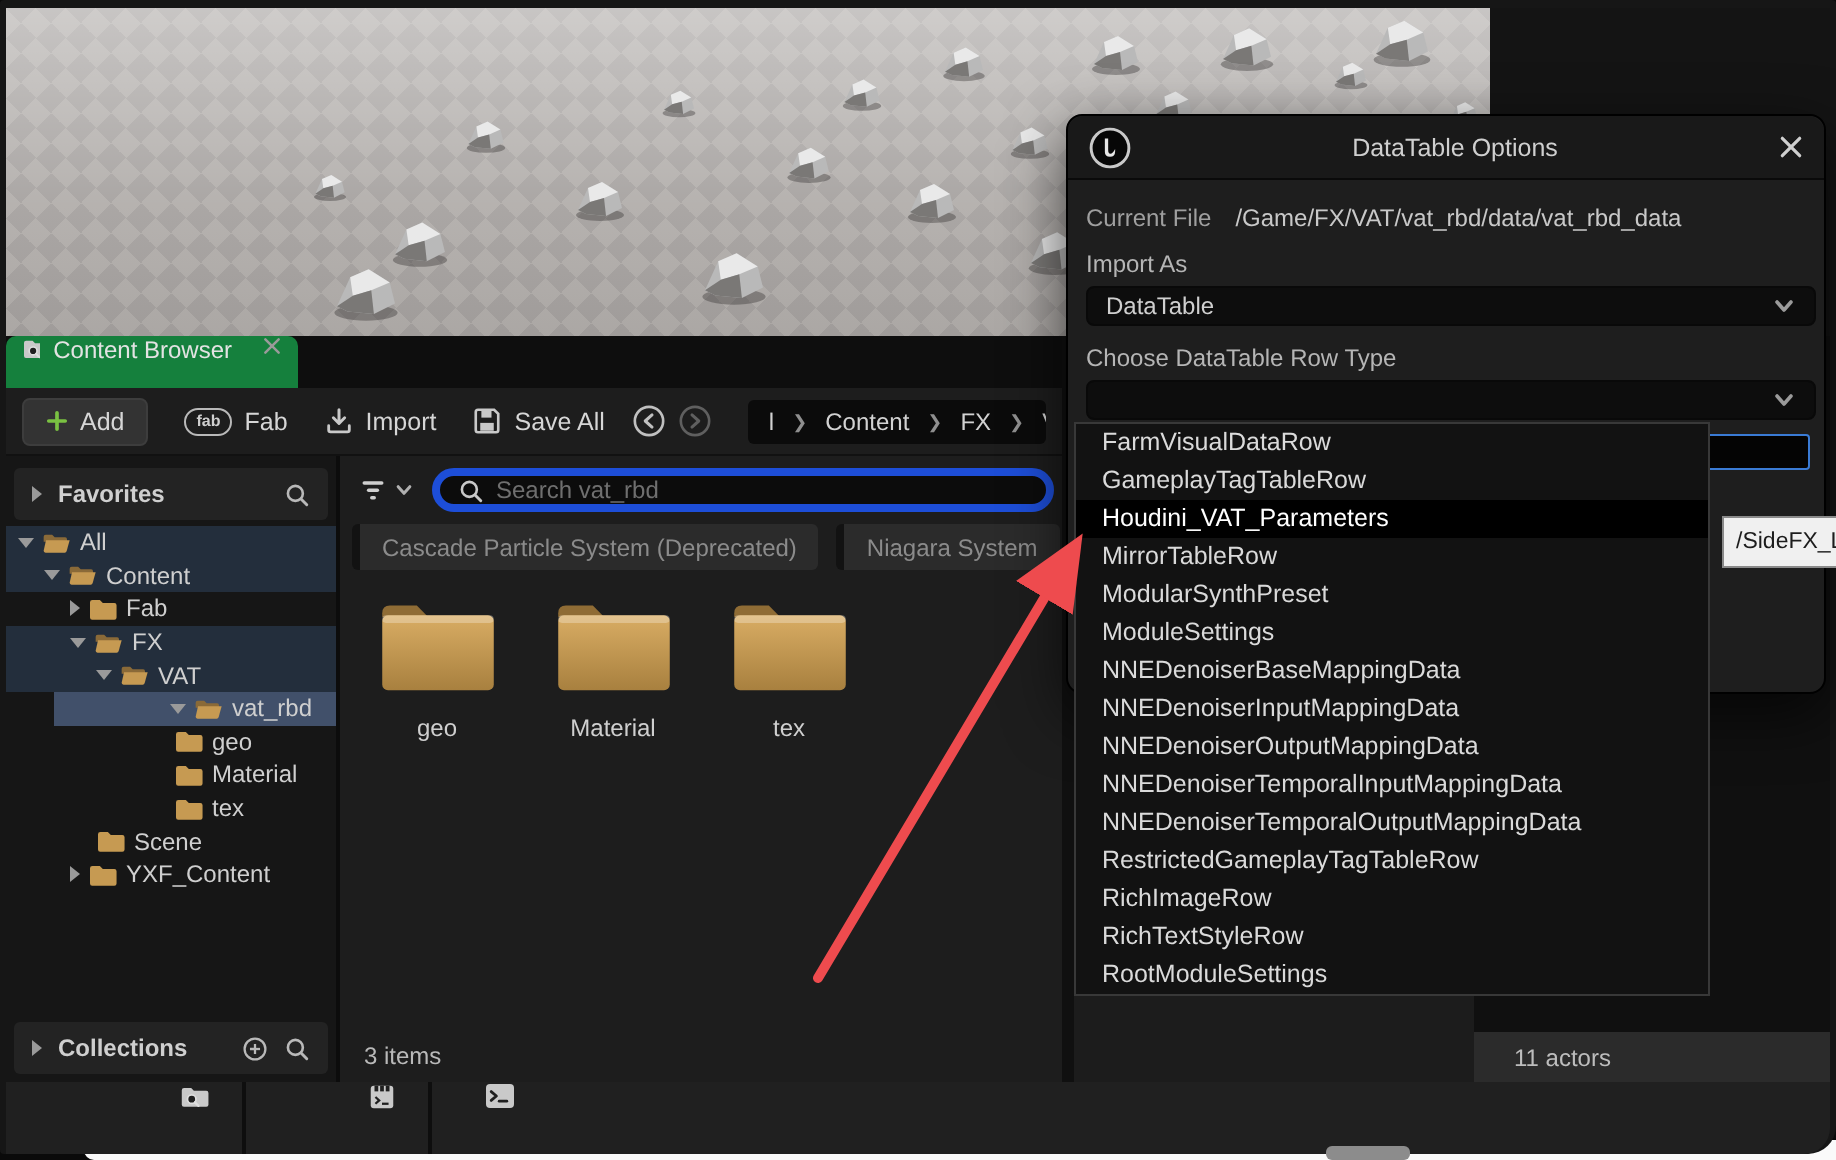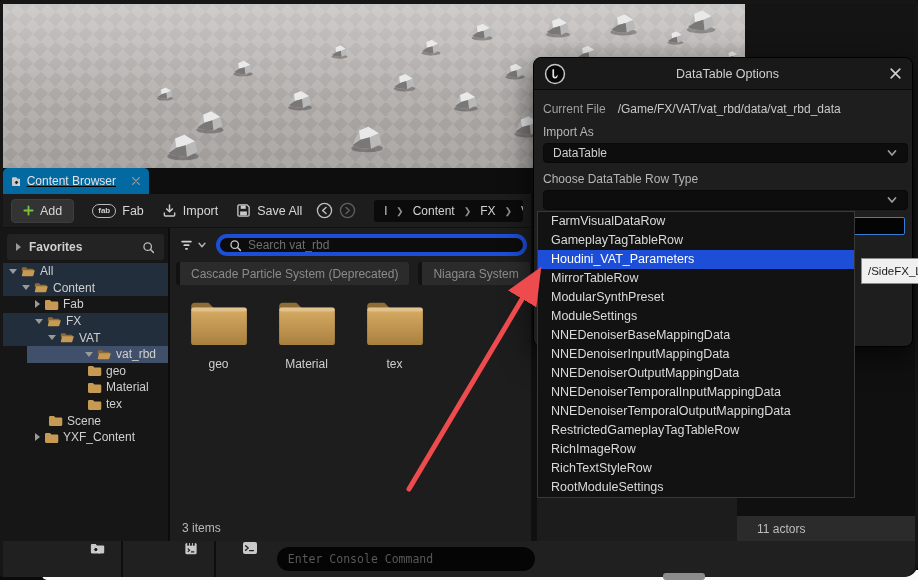--- a/index.html
+++ b/index.html
@@ -20,21 +20,21 @@
     background-size:auto, 15px 15px; }
   .viewport svg { position:absolute; inset:0; }
   .right-top-panel { position:absolute; left:745px; top:4px; width:170px; height:537px; background:#141414; }
   .mid-backdrop { position:absolute; left:531px; top:168px; width:384px; height:373px; background:#101010; }
   .below-popup { position:absolute; left:537px; top:490px; width:200px; height:51px; background:#1c1c1c; z-index:2; }
   .actors-bar { position:absolute; left:737px; top:516px; width:178px; height:25px; background:#2b2b2b; display:flex; align-items:center; padding-left:20px; font-size:12px; color:#bdbdbd; z-index:3; }
 
   
   .cb { position:absolute; left:3px; top:168px; width:528px; height:373px; background:#1c1c1c; z-index:2; display:flex; flex-direction:column; }
   .tabstrip { height:26px; background:#0e0e0e; display:flex; align-items:flex-end; }
-  .tab { height:26px; width:146px; background:#0369a1; border-radius:5px 5px 0 0; display:flex; align-items:center; padding:0 8px; gap:7px;text-decoration:underline; }
+  .tab { height:26px; width:146px; background:#15803d; border-radius:5px 5px 0 0; display:flex; padding:0 8px; gap:7px; }
   .tab .lbl { font-size:12px; color:#e3e3e3; white-space:nowrap; }
   .tab .x { color:#9a9a9a; width:10px; height:10px; margin-left:8px; flex:none; }
   .toolbar { height:34px; background:#1d1d1d; border-bottom:1px solid #111; display:flex; align-items:center; padding:0 8px; gap:18px; }
   .tbtn { display:flex; align-items:center; gap:6px; color:#d6d6d6; font-size:12.5px; white-space:nowrap; }
   .add-btn { background:#333; border:1px solid #3d3d3d; border-radius:4px; padding:4px 11px; gap:6px; display:flex; align-items:center; }
   .add-btn .plus { color:#7ac142; width:11px; height:11px; }
   .fab-logo { width:24px; height:14px; border:1.5px solid #b9b9b9; border-radius:7px; color:#cfcfcf; font-size:8px; font-weight:bold; display:flex; align-items:center; justify-content:center; }
   .navs { display:flex; gap:6px; margin-left:-4px; }
   .navs .c { width:17px; height:17px; color:#c0c0c0; }
   .navs .c.dim { color:#5f5f5f; }
@@ -98,21 +98,21 @@
   .select .v { flex:1; font-size:12px; color:#cfcfcf; }
   .select .ch { width:12px; height:12px; color:#9a9a9a; flex:none; }
   .dlg-search { position:relative; height:18px; background:#040404; border:1px solid #3a7bd5; border-radius:2px; margin:7px 3px 0 6px; display:flex; align-items:center; }
   .dlg-search .caret { position:absolute; left:5px; top:2px; bottom:2px; width:1px; background:#cfcfcf; }
   .dlg-search input { width:100%; background:transparent; border:none; outline:none; padding-left:7px; font-size:12px; font-family:"Liberation Sans",sans-serif; color:#d0d0d0; }
   .dlg-search input::placeholder { color:#707070; }
 
   
   .popup { position:absolute; left:537px; top:211px; width:318px; height:287px; background:#121212; border:1px solid #383838; z-index:6; overflow:hidden; }
   .popup-row { height:19px; line-height:19px; padding-left:13px; font-size:12.5px; color:#dadada; white-space:nowrap; }
-  .popup-row.selected { background:#1d4ed8; color:#fff; }
+  .popup-row.selected { background:#000000; color:#fff; }
 
   
   .tooltip { position:absolute; left:861px; top:258px; width:60px; height:26px; background:#f0f0f0; border:1px solid #8a8a8a; color:#1c1c1c; font-size:11.5px; display:flex; align-items:center; padding-left:6px; z-index:7; white-space:nowrap; overflow:hidden; }
 
   .arrow-overlay { position:absolute; inset:0; z-index:8; pointer-events:none; }
   .hidden-defs { position:absolute; width:0; height:0; }
 </style>
 </head>
 <body>
 
@@ -383,20 +383,30 @@
                 <span>Scene</span>
               </div>
               <div class="tree-row" style="padding-left: 32px;">
                 <span class="tri-r"></span>
                 <svg class="fico">
                   <use href="#i-folder-closed" width="15" height="13"></use>
                 </svg>
                 <span>YXF_Content</span>
               </div>
             </div>
+          <div class="side-row collections">
+            <span class="tri-r"></span>
+            <span class="lbl">Collections</span>
+            <svg class="ic">
+                <use href="#i-plus-circle" width="13" height="13"></use>
+              </svg>
+            <svg class="ic">
+                <use href="#i-search" width="13" height="13"></use>
+              </svg>
+          </div>
         </div>
 
         <div class="main">
           <div class="filter-row">
             <div class="funnel-grp">
               <svg class="f">
                   <use href="#i-funnel" width="15" height="14"></use>
                 </svg>
               <svg class="ch">
                   <use href="#i-chevron" width="10" height="10"></use>
@@ -455,23 +465,20 @@
       </div>
       <div class="bb-div"></div>
       <div class="bb-btn">
         <svg class="ic">
             <use href="#i-terminal" width="16" height="14"></use>
           </svg>
         <span>Cmd</span>
         <svg class="ch">
             <use href="#i-chevron" width="10" height="10"></use>
           </svg>
-      </div>
-      <div class="console">
-        <input placeholder="Enter Console Command" style="">
       </div>
     </div>
 
     <div class="dialog">
       <div class="dlg-title">
         <svg class="logo">
             <use href="#i-ue" width="22" height="22"></use>
           </svg>
         <span class="t">DataTable Options</span>
         <svg class="x">

